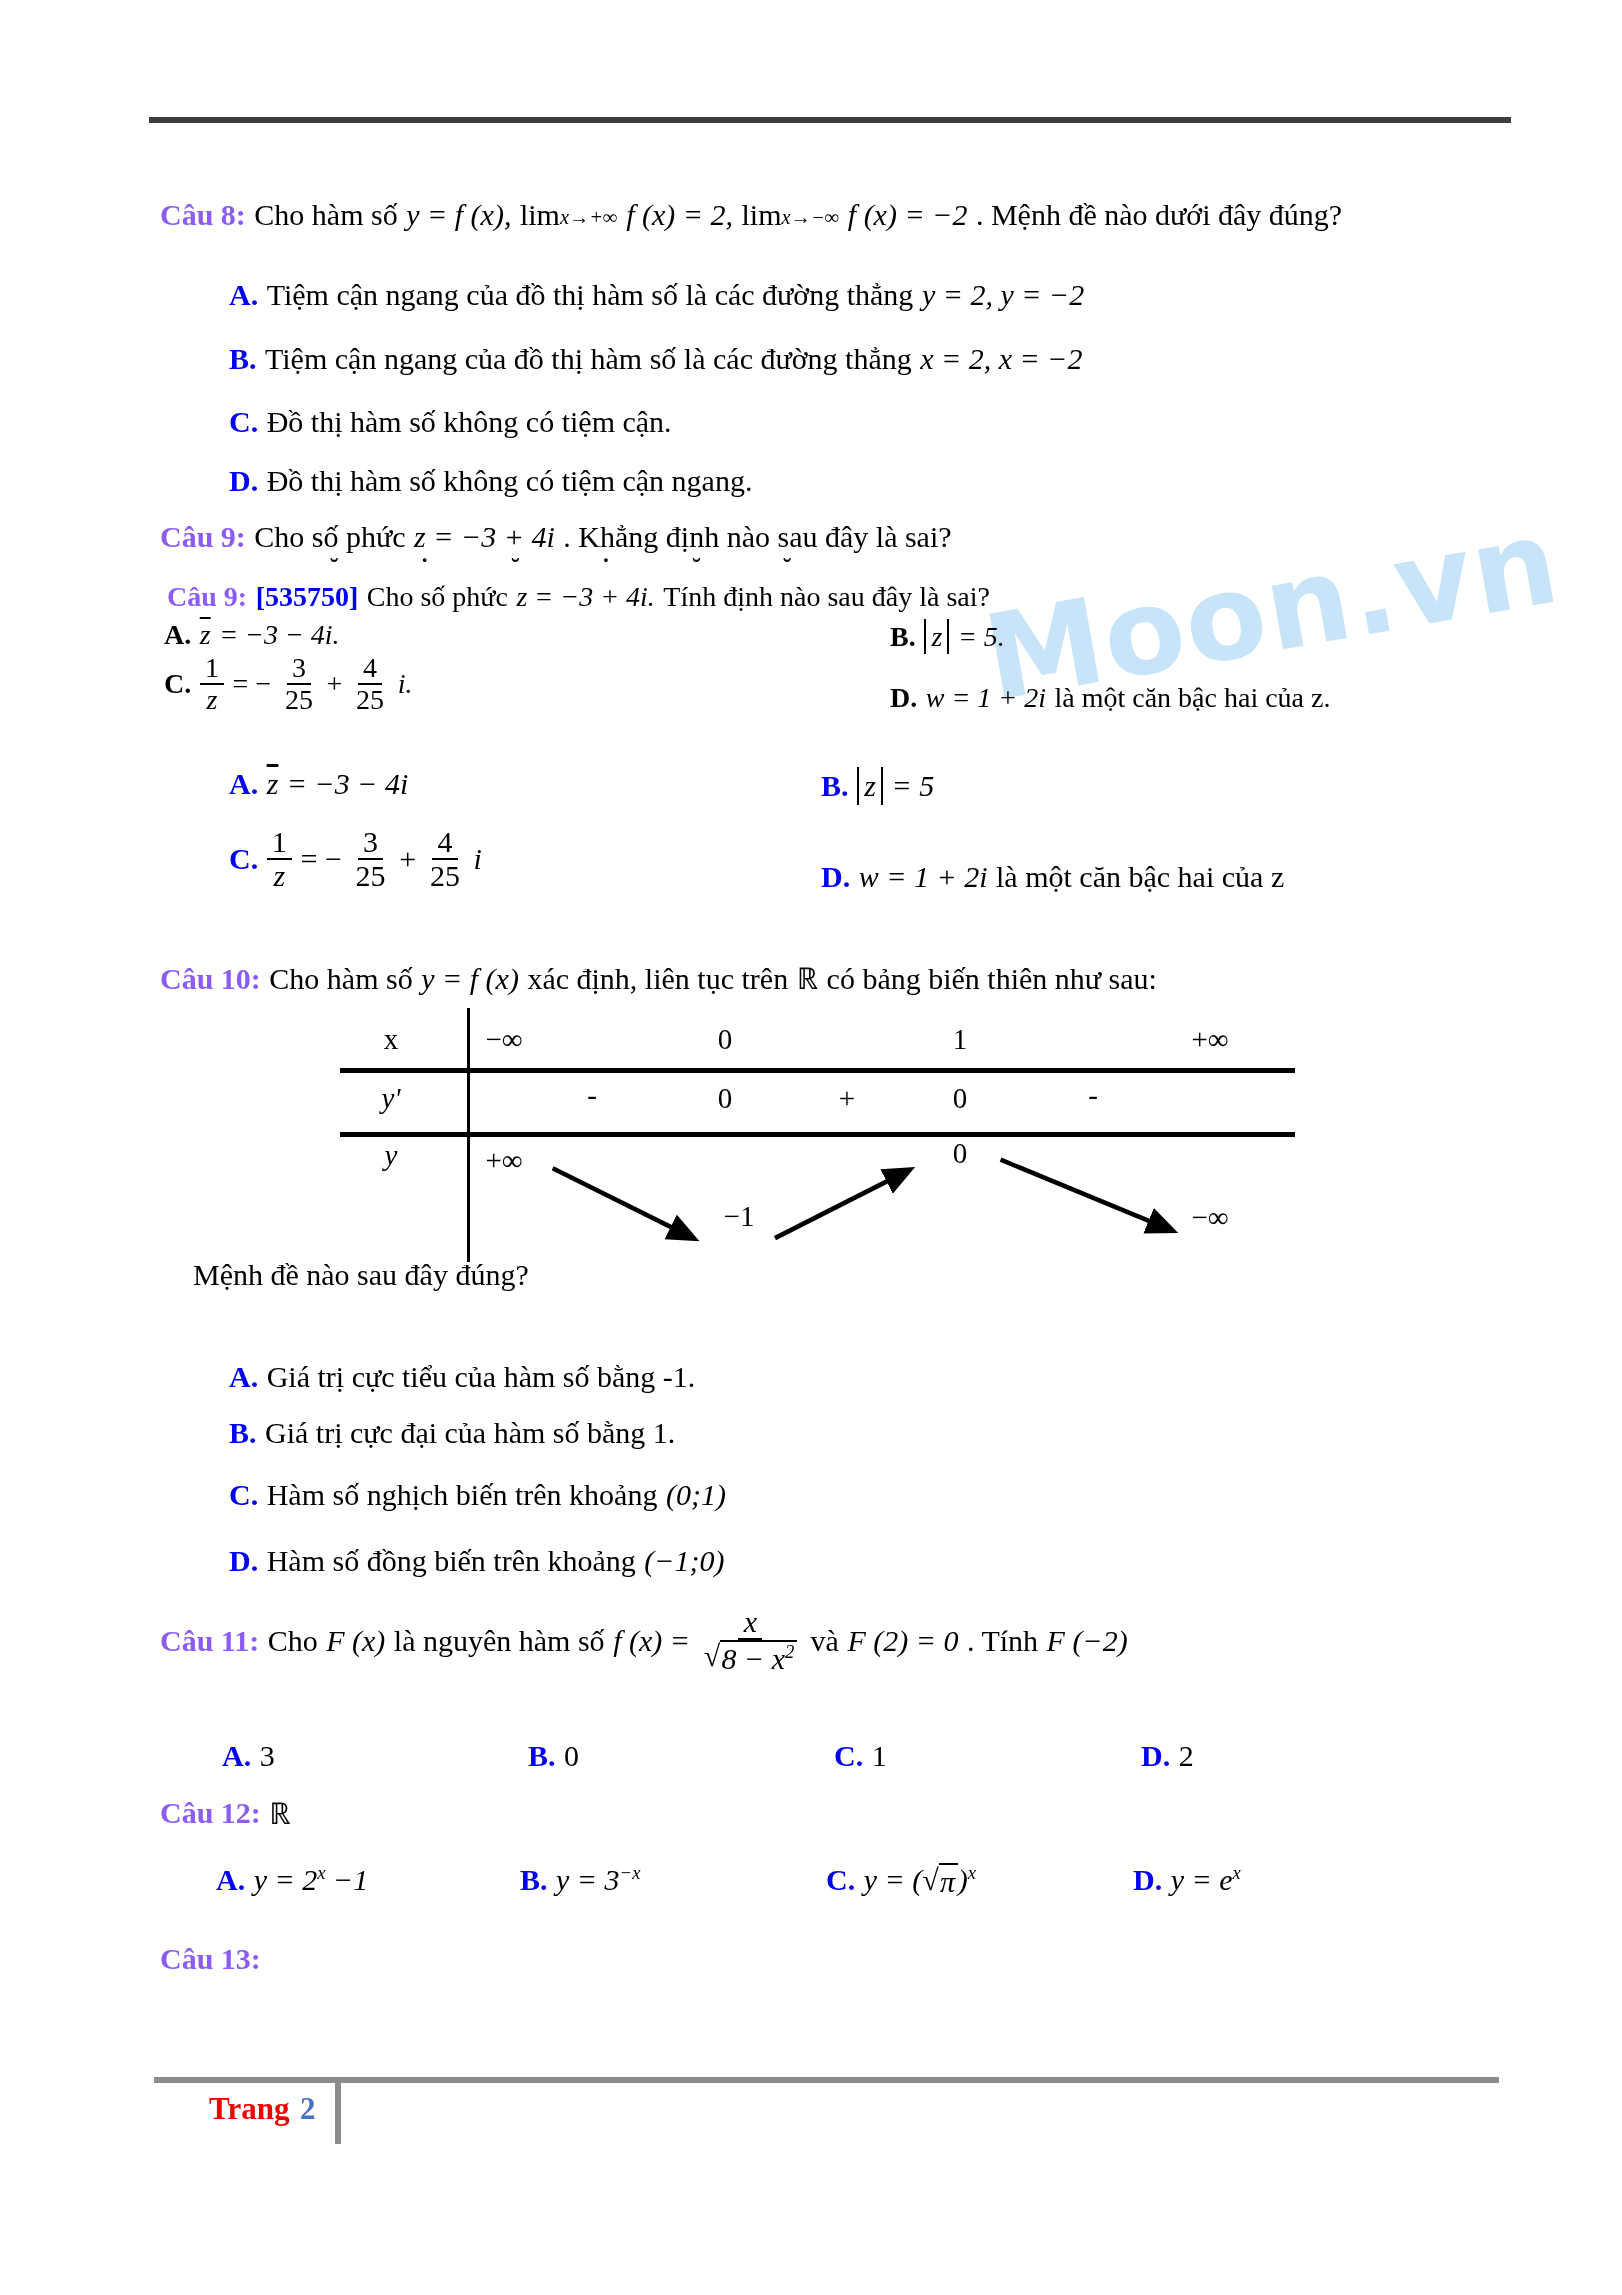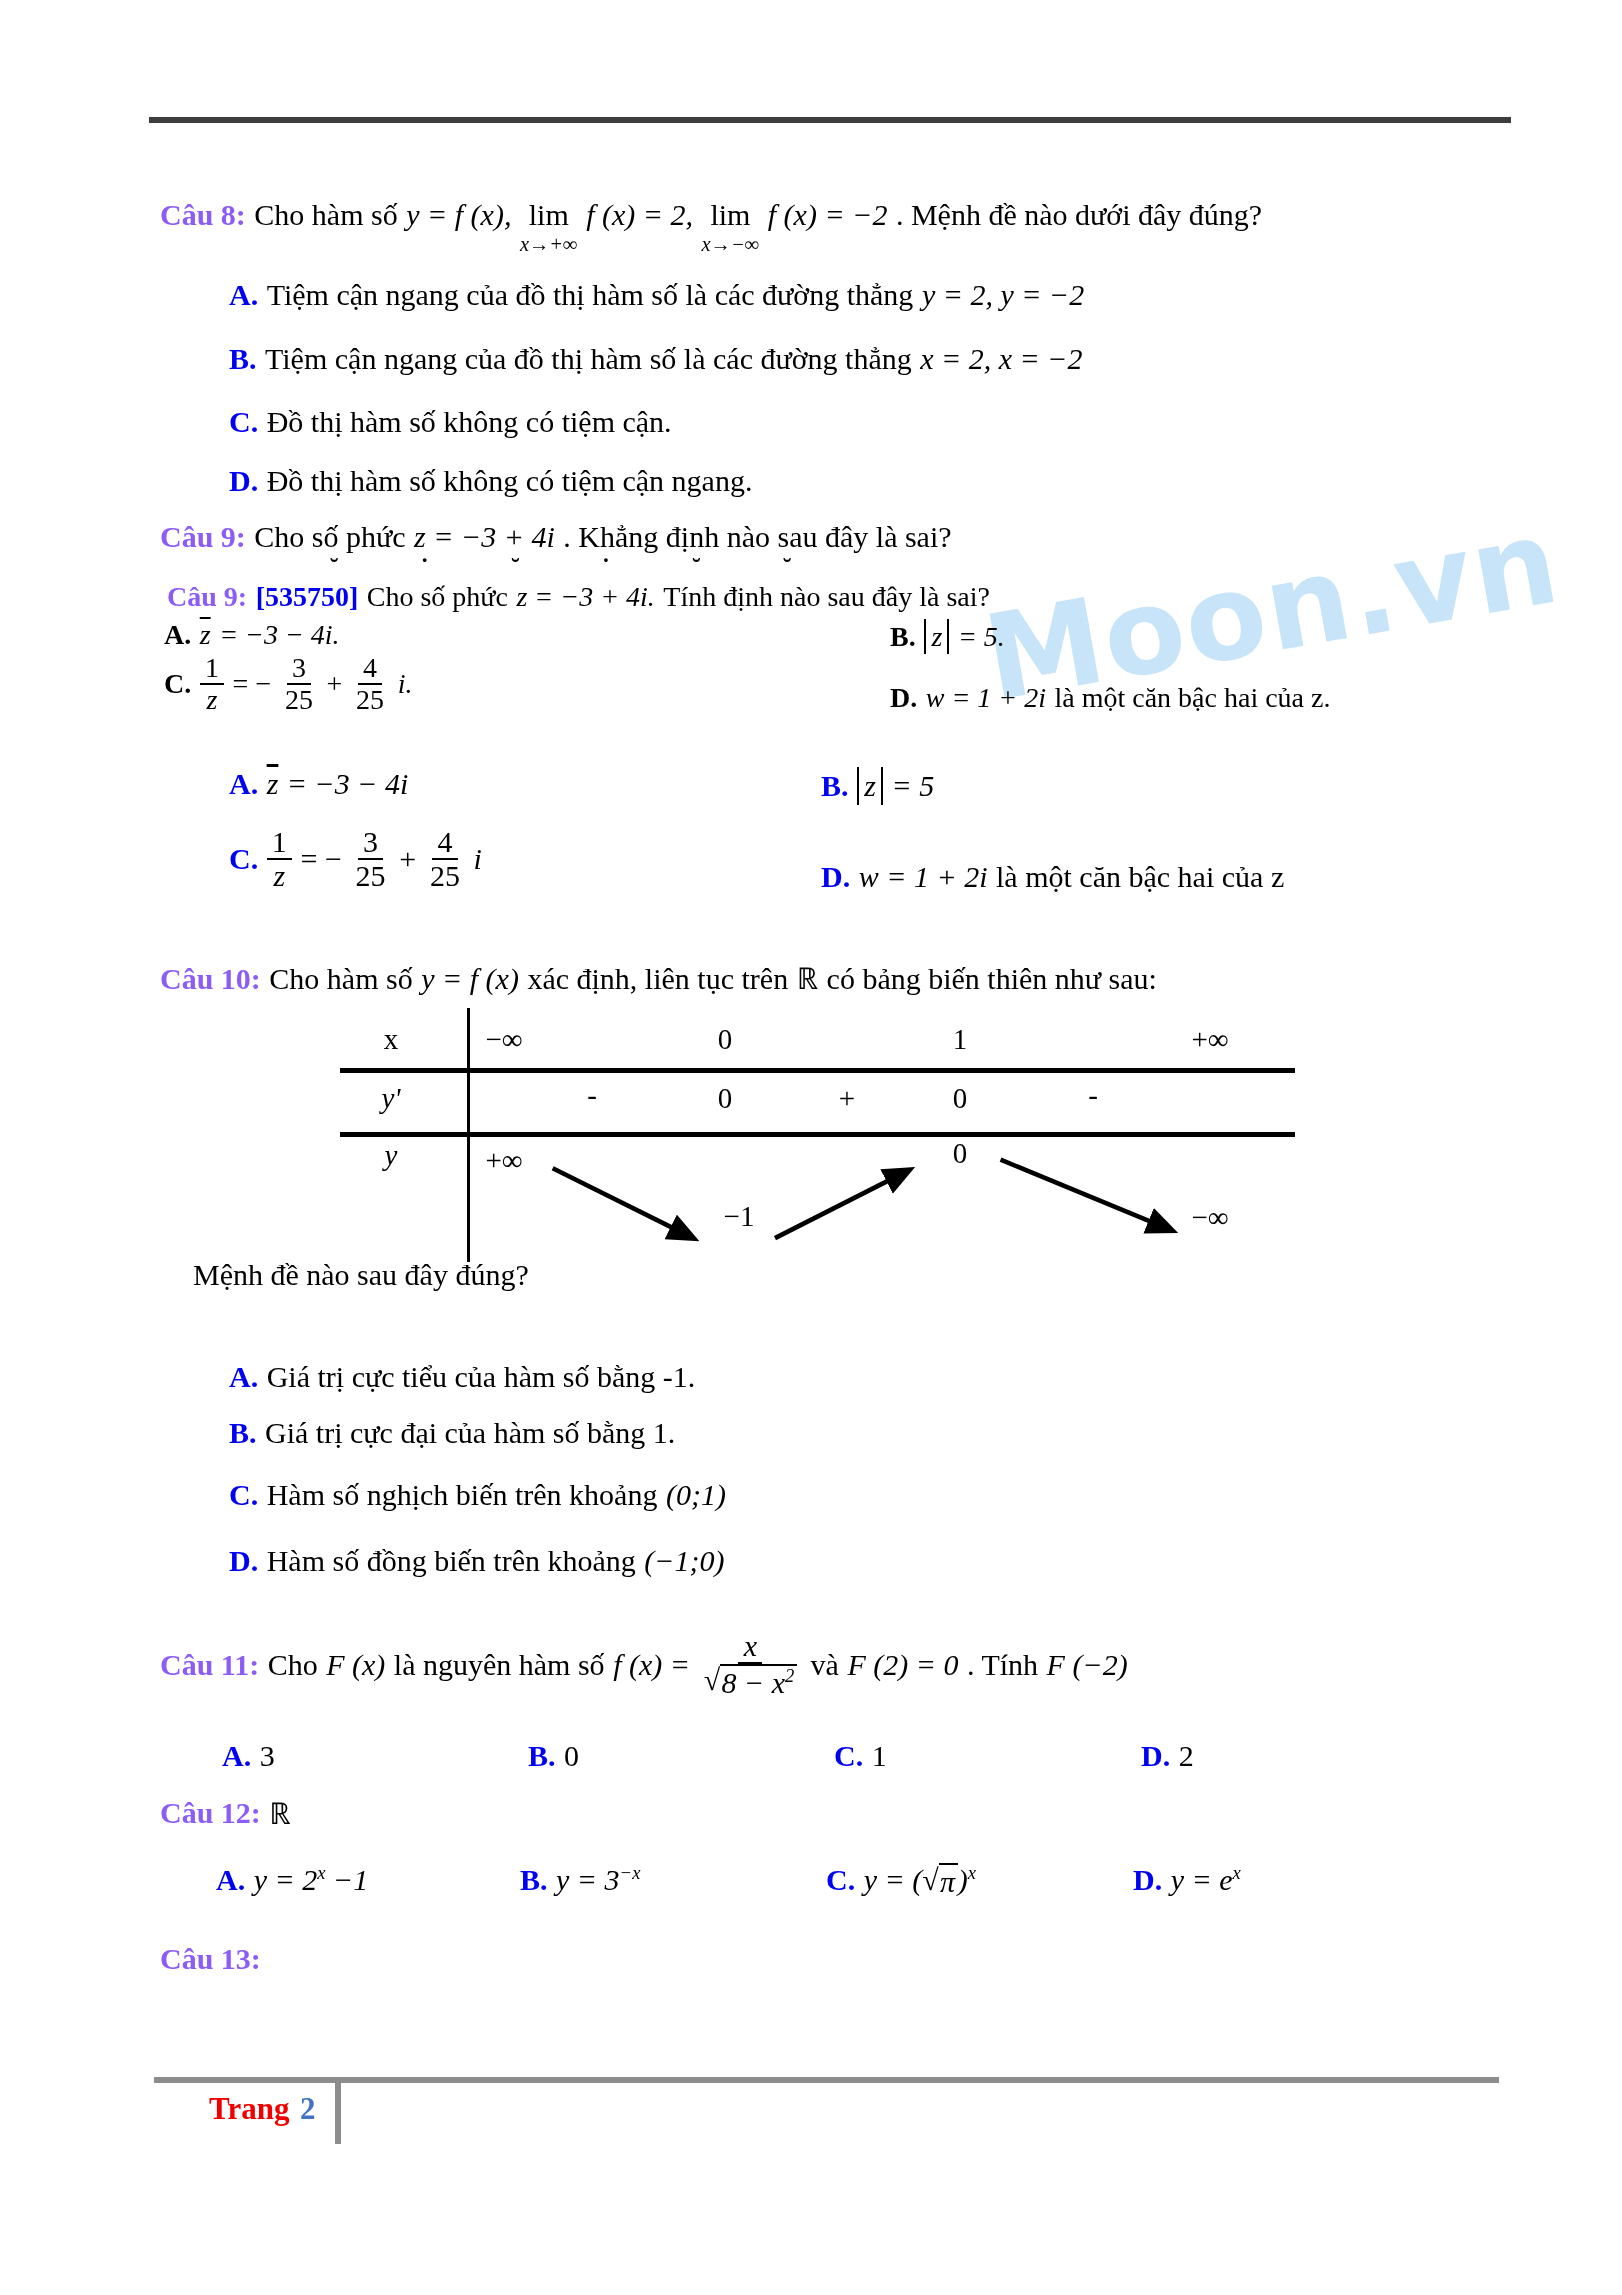--- a/index.html
+++ b/index.html
@@ -8,21 +8,21 @@
     font-family:"Liberation Serif", serif;font-size:30px;color:#000;overflow:hidden;
   }
   .rule{position:absolute;}
   .line{position:absolute;display:flex;align-items:baseline;gap:8.5px;white-space:nowrap;}
   .line.vcenter{align-items:center;}
   .qlabel{color:#8b5cf6;font-weight:bold;}
   .letter{color:#0000f2;font-weight:bold;}
   .code{color:#0000f2;font-weight:bold;}
   .mi{font-style:italic;}
   sup{font-size:0.62em;}
-  .lim{display:inline-flex;flex-direction:column;align-items:center;line-height:1;}
+  .lim{display:inline-flex;flex-direction:row;align-items:center;line-height:1;}
   .limsub{font-size:0.68em;font-style:italic;margin-top:3.9px;}
   .frac{display:inline-flex;flex-direction:column;align-items:center;vertical-align:middle;line-height:1.08;}
   .frac .num{padding:0 5.2px;border-bottom:2.6px solid #000;}
   .frac .den{padding:0 5.2px;}
   .ovl{text-decoration:overline;}
   .abs{display:inline-block;border-left:2px solid #000;border-right:2px solid #000;padding:0 5.2px;line-height:1.25;}
   .sqrt{display:inline-flex;align-items:flex-start;}
   .sqrt .radicand{border-top:2.6px solid #000;padding:0 2.6px 0 1.3px;}
   .watermark{
     position:absolute;left:975px;top:592px;font-family:"DejaVu Sans",sans-serif;
@@ -233,21 +233,21 @@
     <span class="letter" data-interactable="false">C.</span>
     <span data-interactable="false">Hàm số nghịch biến trên khoảng</span>
     <span class="mi" data-interactable="false">(0;1)</span>
   </div>
   <div class="line" data-interactable="false" style="left:229px;top:1544px;">
     <span class="letter" data-interactable="false">D.</span>
     <span data-interactable="false">Hàm số đồng biến trên khoảng</span>
     <span class="mi" data-interactable="false">(−1;0)</span>
   </div>
 
-  <div class="line vcenter" data-interactable="false" style="left:160px;top:1606px;margin-top:24px;">
+  <div class="line vcenter" data-interactable="false" style="left:160px;top:1606px;">
     <span class="qlabel" data-interactable="false">Câu 11:</span>
     <span data-interactable="false">Cho</span>
     <span class="mi" data-interactable="false">F (x)</span>
     <span data-interactable="false">là nguyên hàm số</span>
     <span class="mi" data-interactable="false">f (x) =</span>
     <span class="frac" data-interactable="false">
       <span class="num mi" data-interactable="false">x</span>
       <span class="den" data-interactable="false">
         <span class="sqrt" data-interactable="false">
             <span data-interactable="false">√</span>

